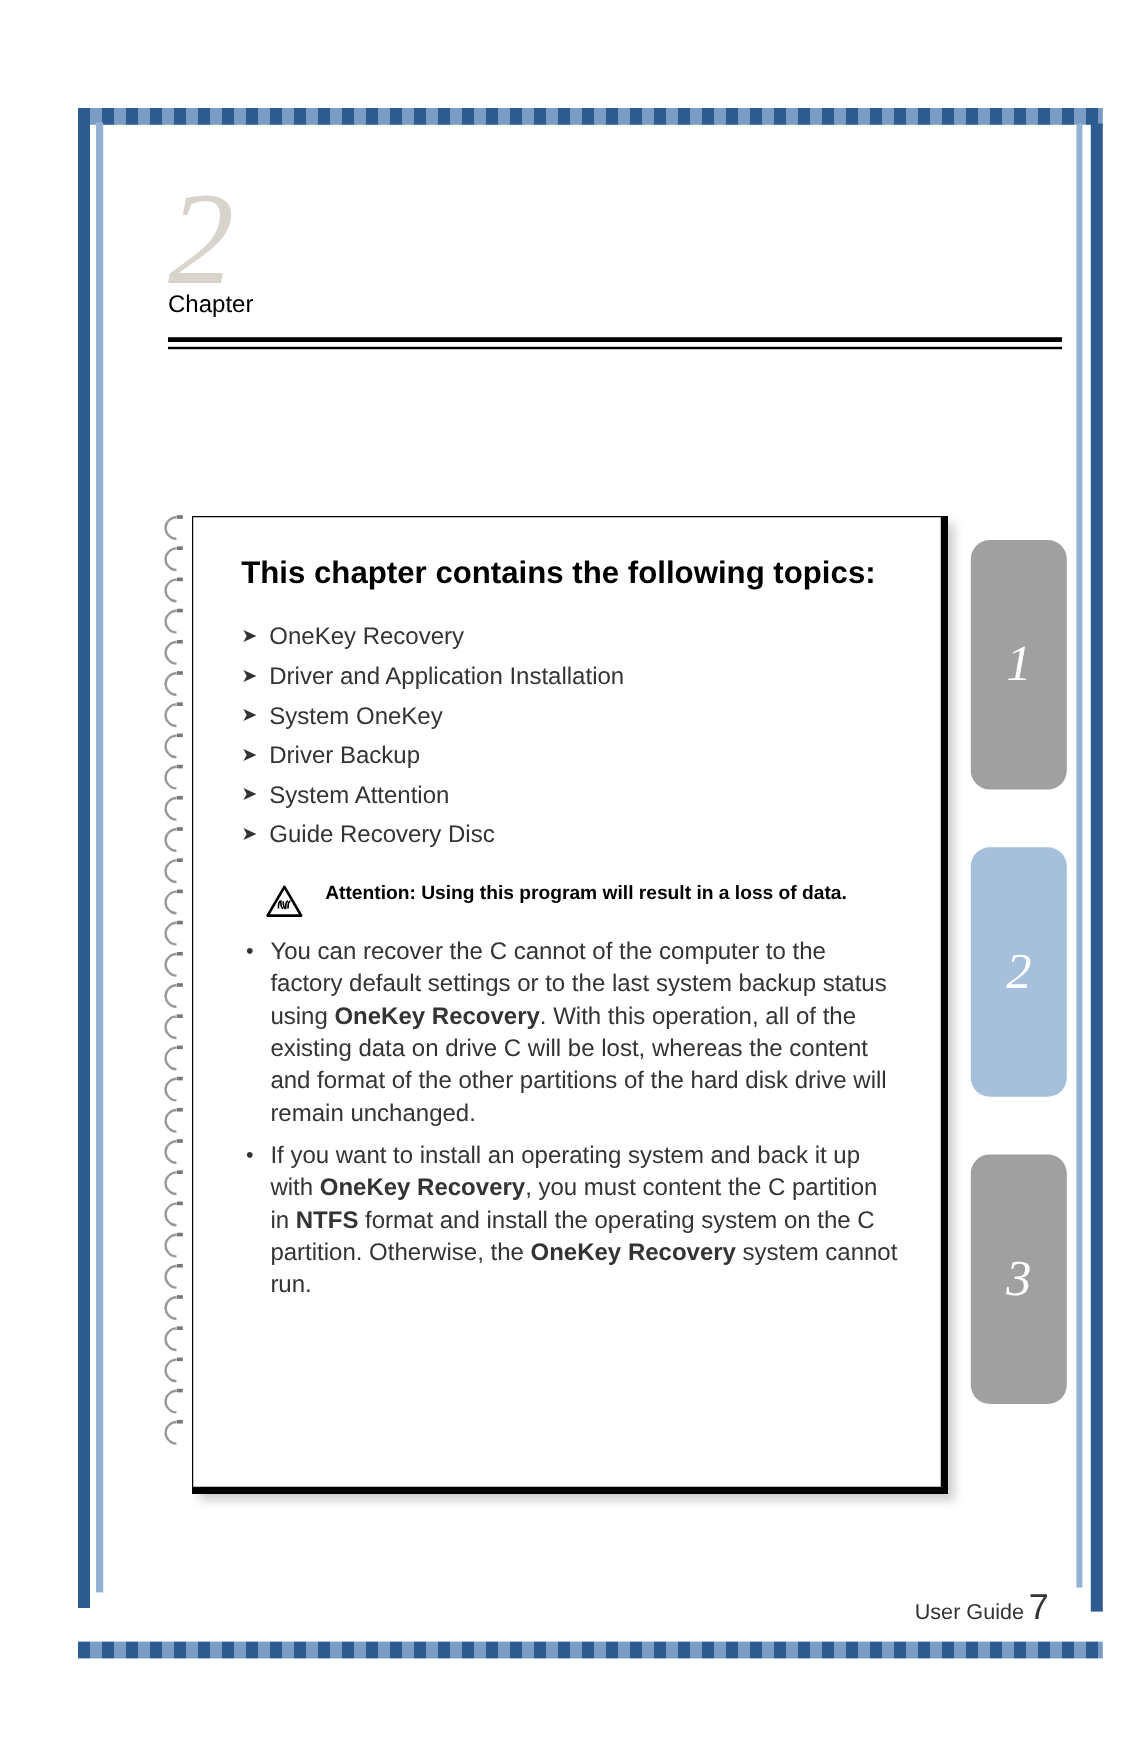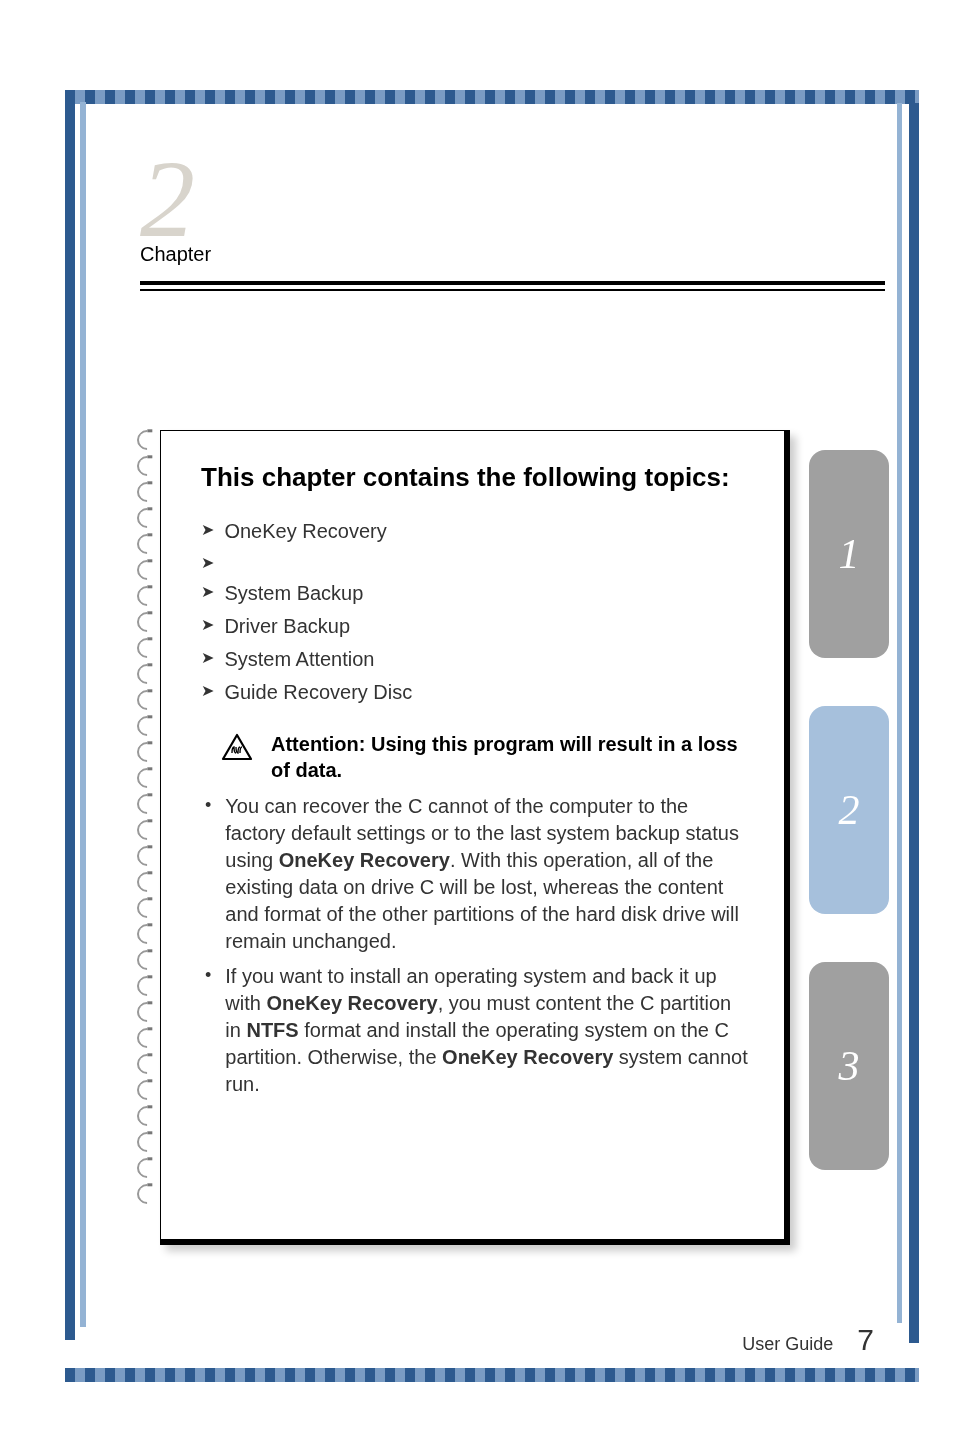--- a/index.html
+++ b/index.html
@@ -164,21 +164,21 @@
       align-items: flex-start;
       margin-bottom: 10px;
       padding-left: 20px;
     }
     .attention-icon {
       display: inline-block;
       margin-right: 10px;
       margin-top: 2px;
     }
     .attention-text {
-      font-size: 20px;
+      font-size: 16px;
       color: #000;
       line-height: 1.3;
       padding-left:8px;
     }
     .bullet-list {
       list-style: none;
     }
     .bullet-item {
       font-size: 20px;
       color: #333;
@@ -217,21 +217,21 @@
     .tab-2 { background: #a6c0dc; }
     .tab-3 { background: #a0a0a0; }
     .footer {
       position: absolute;
       bottom: 95px;
       right: 80px;
       font-size: 18px;
       color: #333;
       display:flex;
       align-items:baseline;
-      gap:24px;
+      gap:4px;
     }
     .page-num {
       font-size: 30px;
       color: #333;
     }
   </style>
 </head>
 <body>
 
 <div class="top-border"></div>
@@ -284,24 +284,25 @@
 
 <div class="content-box">
   <h2 class="section-heading">This chapter contains the following topics:</h2>
   <ul class="topic-list">
     <li class="topic-item">
         <span class="topic-arrow">➤</span>
         <span>OneKey Recovery</span>
       </li>
     <li class="topic-item">
         <span class="topic-arrow">➤</span>
-      </li>
-    <li class="topic-item">
-        <span class="topic-arrow">➤</span>
-        <span>System Backup</span>
+        <span>Driver and Application Installation</span>
+      </li>
+    <li class="topic-item">
+        <span class="topic-arrow">➤</span>
+        <span>System OneKey</span>
       </li>
     <li class="topic-item">
         <span class="topic-arrow">➤</span>
         <span>Driver Backup</span>
       </li>
     <li class="topic-item">
         <span class="topic-arrow">➤</span>
         <span>System Attention</span>
       </li>
     <li class="topic-item">

